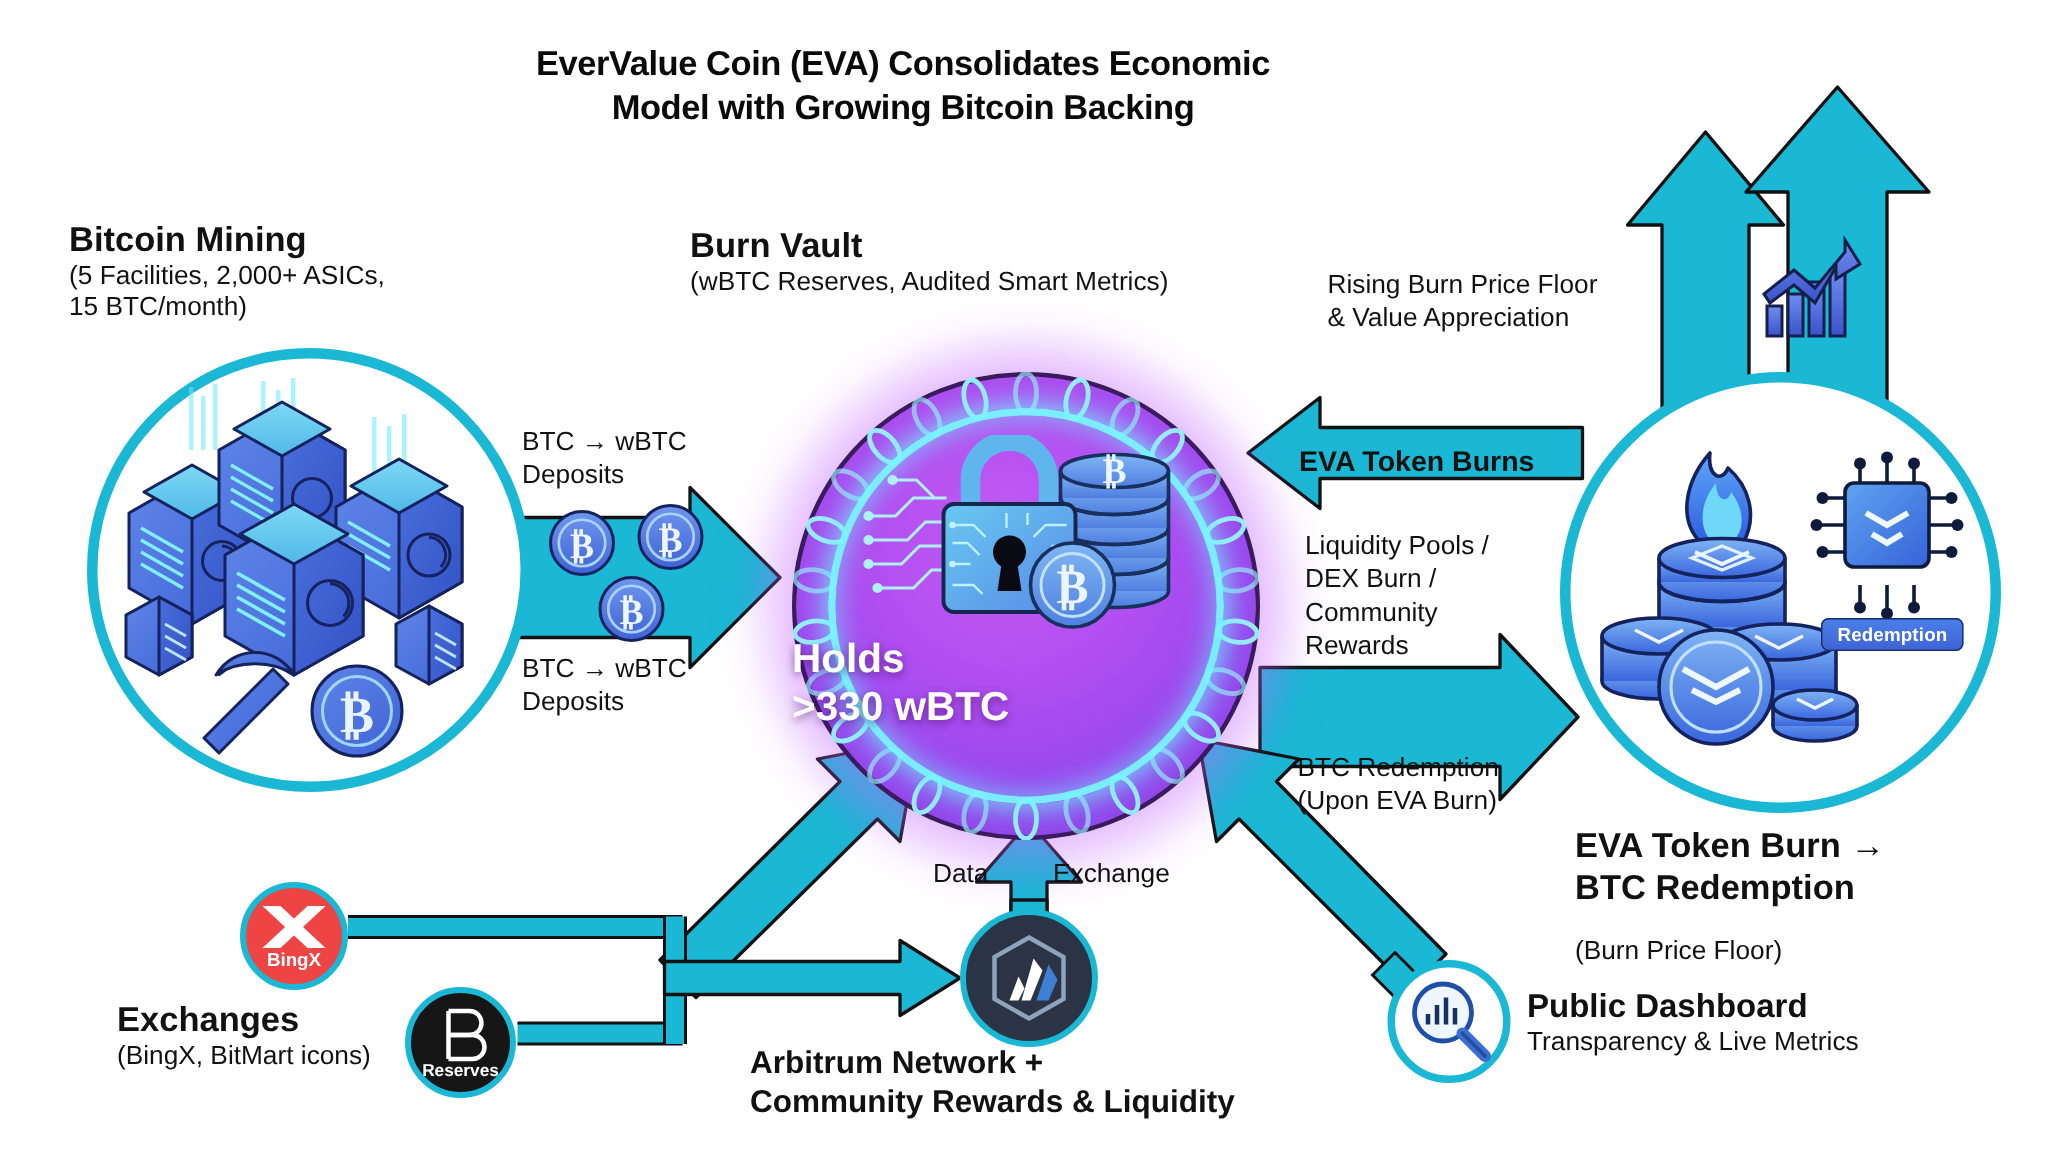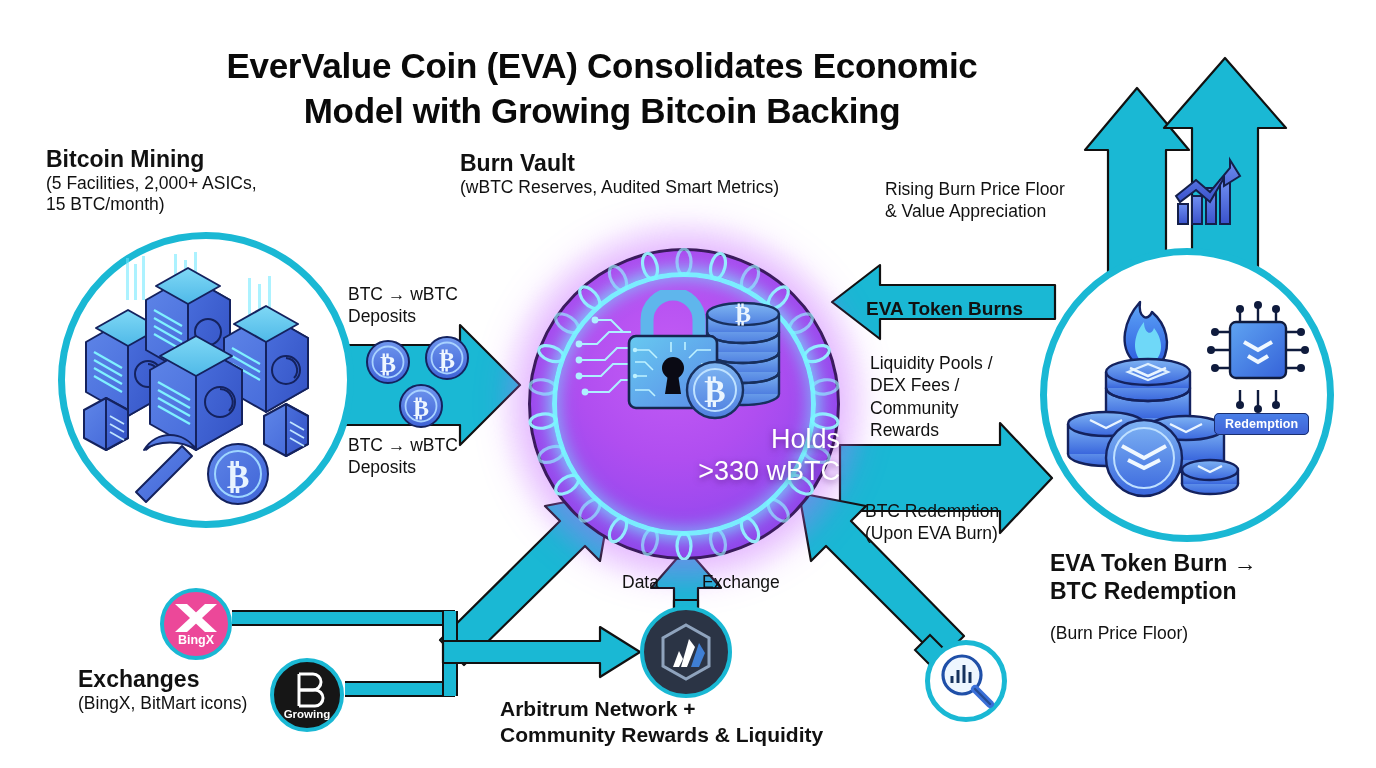--- a/index.html
+++ b/index.html
@@ -6,22 +6,22 @@
   body{
     width:1376px;height:768px;background:#ffffff;overflow:hidden;
     font-family:"Liberation Sans",sans-serif;color:#111;
     position:relative;
   }
   #stage{position:absolute;inset:0;width:1376px;height:768px;}
   .abs{position:absolute;}
   .ctr{text-align:left;}
   
   #title{
-    left:0;top:44px;width:1204px;text-align:center;
-    font-size:35px;font-weight:bold;line-height:1.28;letter-spacing:-.3px;
+    left:0;top:28px;width:1204px;text-align:center;
+    font-size:23px;font-weight:bold;line-height:1.28;letter-spacing:-.3px;
     color:#0a0a0a;
   }
   
   .hdr{font-size:23px;font-weight:bold;line-height:1.18;}
   .sub{font-size:17.5px;font-weight:normal;line-height:1.2;}
   .lbl{font-size:17.5px;line-height:1.28;font-weight:normal;}
   .lbl-b{font-size:19px;line-height:1.25;font-weight:bold;}
   
   .ring{
     border-radius:50%;background:#fff;
@@ -39,22 +39,22 @@
     border:3px solid #3c1a5e;box-sizing:border-box;
     box-shadow:0 0 38px 14px rgba(190,90,255,.38);
   }
   #glowRing{
     left:552px;top:272px;width:264px;height:264px;border-radius:50%;
     border:5px solid rgba(120,245,255,.95);
     box-shadow:0 0 16px 4px rgba(110,240,255,.75), inset 0 0 16px 3px rgba(110,240,255,.55);
     box-sizing:border-box;
   }
   #sphereText{
-    left:528px;top:424px;width:312px;text-align:right;color:#fff;
-    font-size:27px;font-weight:normal;line-height:1.18;
+    left:528px;top:424px;width:312px;text-align:left;color:#fff;
+    font-size:27px;font-weight:bold;line-height:1.18;
     text-shadow:0 2px 6px rgba(60,10,90,.55);
   }
   
   .cy{fill:#1ab8d4;stroke:#111;stroke-width:2.2;stroke-linejoin:round;}
   .cy-nostroke{fill:#1ab8d4;}
   svg.ov{position:absolute;left:0;top:0;width:1376px;height:768px;overflow:visible;pointer-events:none;}
   
   .redbadge{
     background:linear-gradient(#4a7fe8,#3f63d6);border:1.6px solid #1a2f6e;border-radius:5px;
     color:#fff;font-size:12.5px;font-weight:bold;padding:3px 10px;letter-spacing:.1px;
@@ -487,52 +487,52 @@
       <rect x="38" y="36" width="10" height="36"></rect>
       <rect x="52" y="28" width="10" height="44"></rect>
       <path d="M8,44 L28,28 L42,40 L62,16 L62,8 L72,24 L56,34 L56,26 L42,50 L28,38 L12,50 Z"></path>
     </g>
   </svg>
   <div class="abs ctr" style="left:866px;top:297px;width:190px;">
     <div class="lbl-b">EVA Token Burns</div>
   </div>
   <div class="abs ctr lbl" style="left:870px;top:352px;width:180px;">
     <div>Liquidity Pools /</div>
-    <div>DEX Fees /</div>
+    <div>DEX Burn /</div>
     <div>Community</div>
     <div>Rewards</div>
   </div>
   <div class="abs ctr lbl" style="left:865px;top:500px;width:185px;">
     <div>BTC Redemption</div>
     <div>(Upon EVA Burn)</div>
   </div>
   <div class="abs ctr" style="left:1050px;top:550px;width:290px;">
     <div style="font-size:23px;font-weight:bold;line-height:1.2;">EVA Token Burn →</div>
     <div style="font-size:23px;font-weight:bold;line-height:1.2;">BTC Redemption</div>
     <div class="sub" style="margin-top:18px;">(Burn Price Floor)</div>
   </div>
 
-  <div class="abs exlogo" style="left:160px;top:588px;width:72px;height:72px;background:#ec4899;">
+  <div class="abs exlogo" style="left:160px;top:588px;width:72px;height:72px;background:#ef4444;">
     <svg width="46" height="34" viewBox="0 0 46 34">
       <g fill="#ffffff">
         <path d="M2,2 L14,2 L44,30 L32,30 Z"></path>
         <path d="M44,2 L32,2 L2,30 L14,30 Z"></path>
       </g>
     </svg>
     <div style="color:#fff;font-size:12.5px;font-weight:bold;margin-top:-3px;">BingX</div>
   </div>
   <div class="abs exlogo" style="left:270px;top:658px;width:74px;height:74px;background:#161616;">
     <svg width="36" height="40" viewBox="0 0 36 40">
       <g fill="none" stroke="#ffffff" stroke-width="3">
         <path d="M10,4 L24,4 a8,8 0 0 1 0,16 L10,20"></path>
         <path d="M10,20 L26,20 a8,8 0 0 1 0,16 L10,36"></path>
         <path d="M10,4 L10,36"></path>
       </g>
     </svg>
-    <div style="color:#fff;font-size:11.5px;font-weight:bold;margin-top:-2px;">Growing</div>
+    <div style="color:#fff;font-size:11.5px;font-weight:bold;margin-top:-2px;">Reserves</div>
   </div>
   <div class="abs ctr" style="left:78px;top:666px;width:190px;">
     <div class="hdr">Exchanges</div>
     <div class="sub">(BingX, BitMart icons)</div>
   </div>
 
   <div class="abs lbl" style="left:622px;top:571px;">
     <span>Data</span>
   </div>
   <div class="abs lbl" style="left:702px;top:571px;">
@@ -558,14 +558,18 @@
       <g stroke="#16325e" stroke-width="3" stroke-linecap="butt">
         <path d="M14,31 L14,24"></path>
           <path d="M20,31 L20,18"></path>
           <path d="M26,31 L26,13"></path>
           <path d="M32,31 L32,20"></path>
       </g>
       <path d="M37,37 L52,52" stroke="#3a6fd8" stroke-width="8" stroke-linecap="round"></path>
       <path d="M37,37 L52,52" stroke="#16325e" stroke-width="2.4" stroke-linecap="round" opacity=".55"></path>
     </g>
   </svg>
+  <div class="abs" style="left:1018px;top:658px;width:300px;">
+    <div class="hdr" style="font-size:22px;">Public Dashboard</div>
+    <div class="sub">Transparency &amp; Live Metrics</div>
+  </div>
 
 </div>
 
 </body></html>

